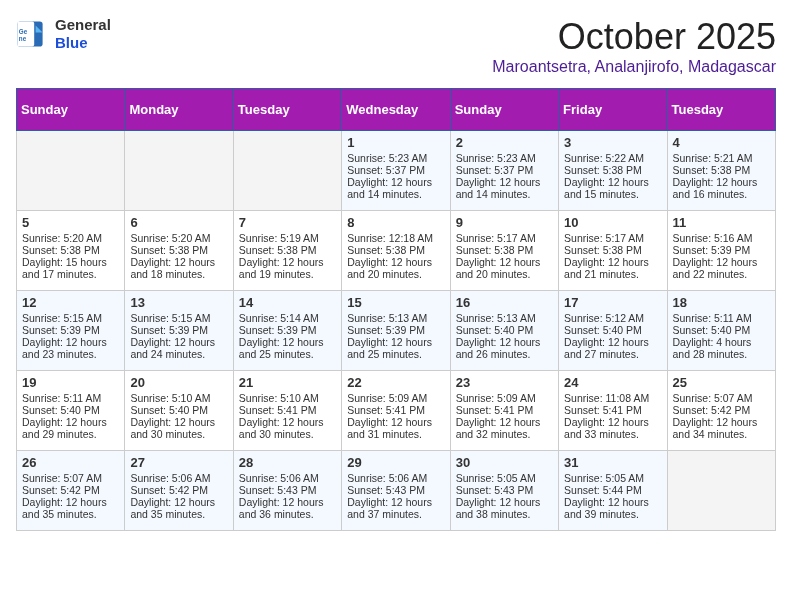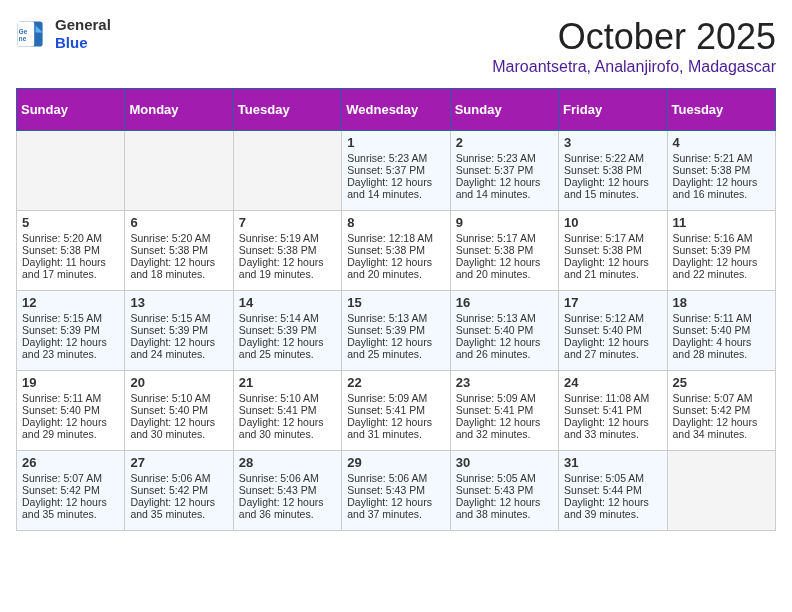--- a/index.html
+++ b/index.html
@@ -102,21 +102,21 @@
   <tr>
         <td class="empty"></td>
         <td class="empty"></td>
         <td class="empty"></td>
         <td><span class="day-num">1</span><span>Sunrise: 5:23 AM</span><br><span>Sunset: 5:37 PM</span><br><span>Daylight: 12 hours and 14 minutes.</span></td>
         <td><span class="day-num">2</span><span>Sunrise: 5:23 AM</span><br><span>Sunset: 5:37 PM</span><br><span>Daylight: 12 hours and 14 minutes.</span></td>
         <td><span class="day-num">3</span><span>Sunrise: 5:22 AM</span><br><span>Sunset: 5:38 PM</span><br><span>Daylight: 12 hours and 15 minutes.</span></td>
         <td><span class="day-num">4</span><span>Sunrise: 5:21 AM</span><br><span>Sunset: 5:38 PM</span><br><span>Daylight: 12 hours and 16 minutes.</span></td>
       </tr>
       <tr>
-        <td><span class="day-num">5</span><span>Sunrise: 5:20 AM</span><br><span>Sunset: 5:38 PM</span><br><span>Daylight: 11 hours and 17 minutes.</span></td>
+        <td><span class="day-num">5</span><span>Sunrise: 5:20 AM</span><br><span>Sunset: 5:38 PM</span><br><span>Daylight: 15 hours and 17 minutes.</span></td>
         <td><span class="day-num">6</span><span>Sunrise: 5:20 AM</span><br><span>Sunset: 5:38 PM</span><br><span>Daylight: 12 hours and 18 minutes.</span></td>
         <td><span class="day-num">7</span><span>Sunrise: 5:19 AM</span><br><span>Sunset: 5:38 PM</span><br><span>Daylight: 12 hours and 19 minutes.</span></td>
         <td><span class="day-num">8</span><span>Sunrise: 12:18 AM</span><br><span>Sunset: 5:38 PM</span><br><span>Daylight: 12 hours and 20 minutes.</span></td>
         <td><span class="day-num">9</span><span>Sunrise: 5:17 AM</span><br><span>Sunset: 5:38 PM</span><br><span>Daylight: 12 hours and 20 minutes.</span></td>
         <td><span class="day-num">10</span><span>Sunrise: 5:17 AM</span><br><span>Sunset: 5:38 PM</span><br><span>Daylight: 12 hours and 21 minutes.</span></td>
         <td><span class="day-num">11</span><span>Sunrise: 5:16 AM</span><br><span>Sunset: 5:39 PM</span><br><span>Daylight: 12 hours and 22 minutes.</span></td>
       </tr>
       <tr>
         <td><span class="day-num">12</span><span>Sunrise: 5:15 AM</span><br><span>Sunset: 5:39 PM</span><br><span>Daylight: 12 hours and 23 minutes.</span></td>
         <td><span class="day-num">13</span><span>Sunrise: 5:15 AM</span><br><span>Sunset: 5:39 PM</span><br><span>Daylight: 12 hours and 24 minutes.</span></td>

